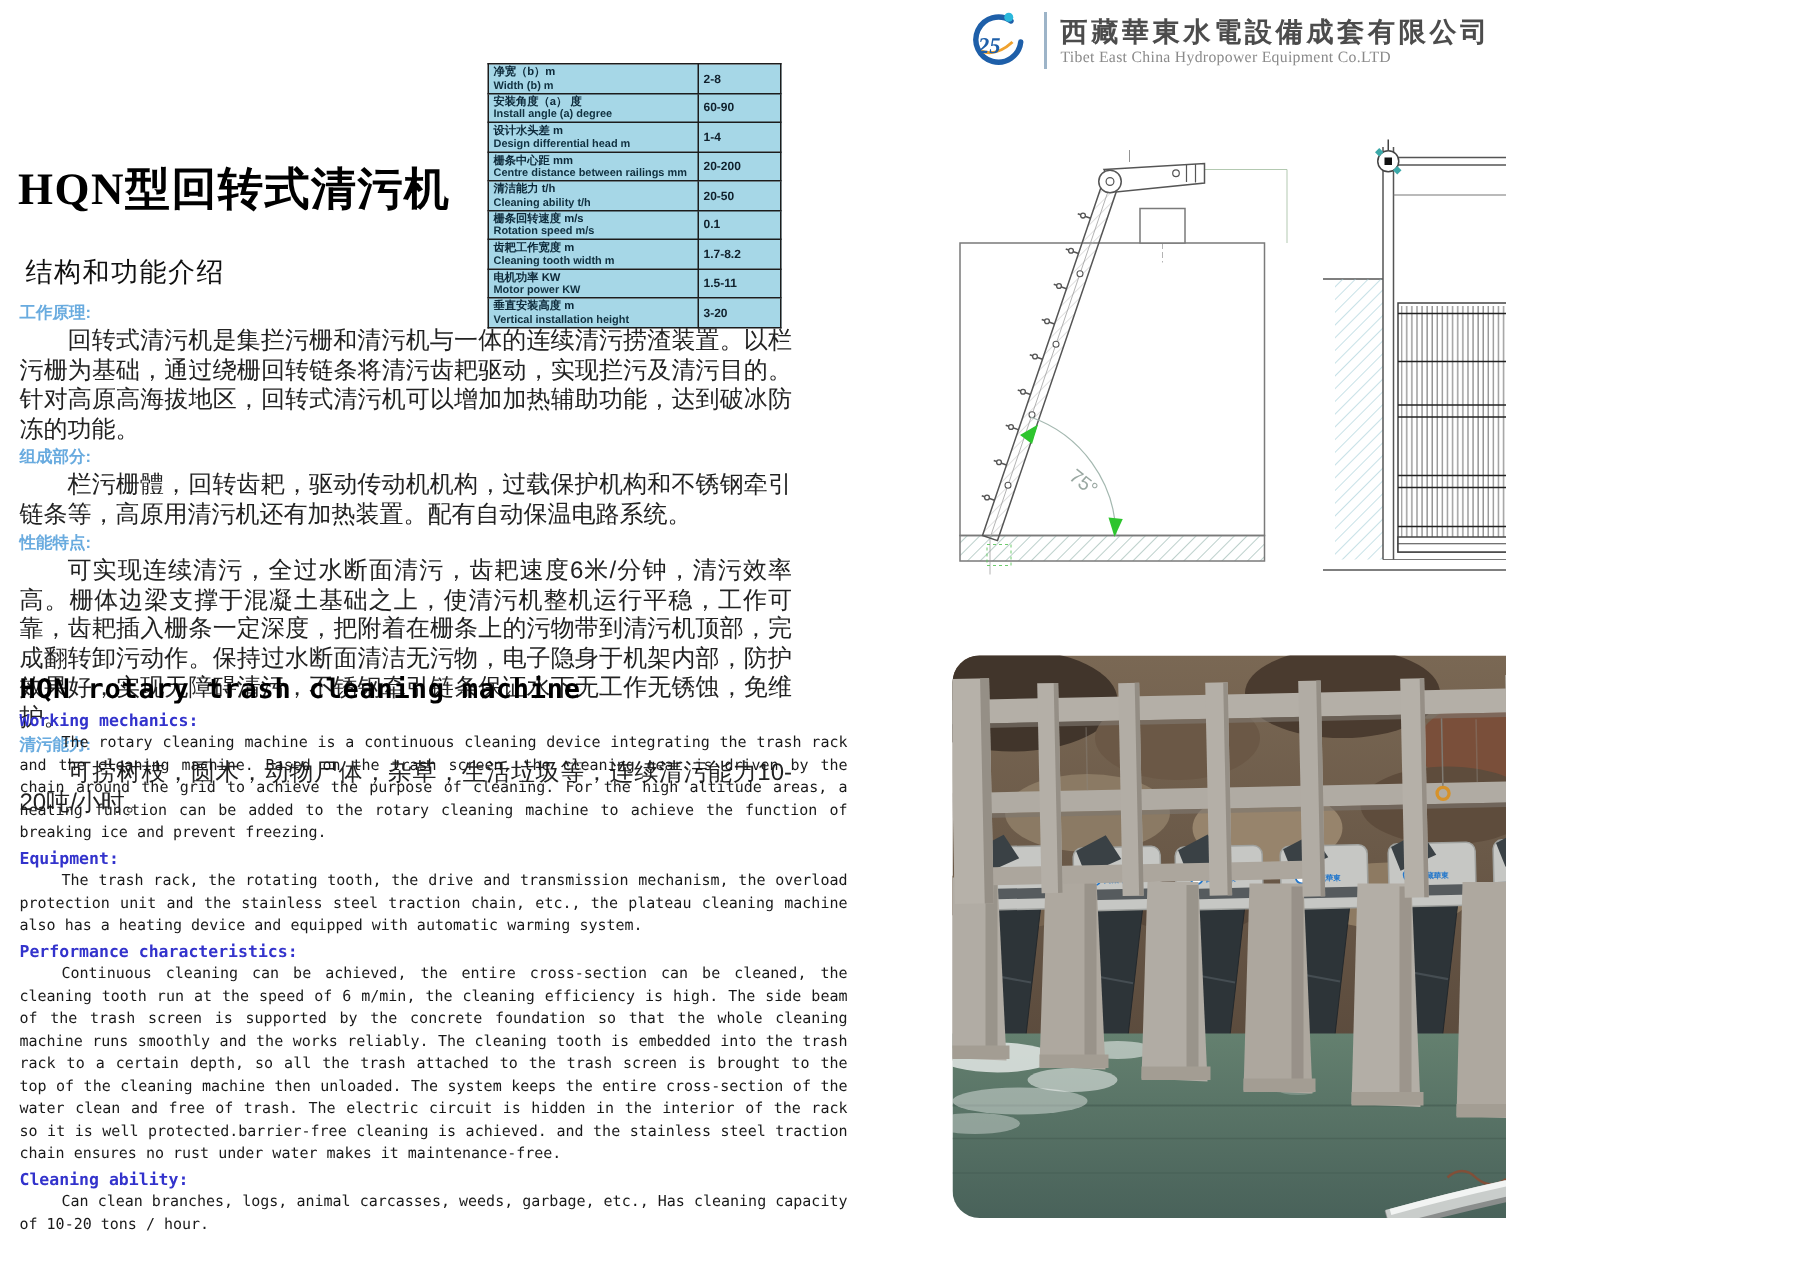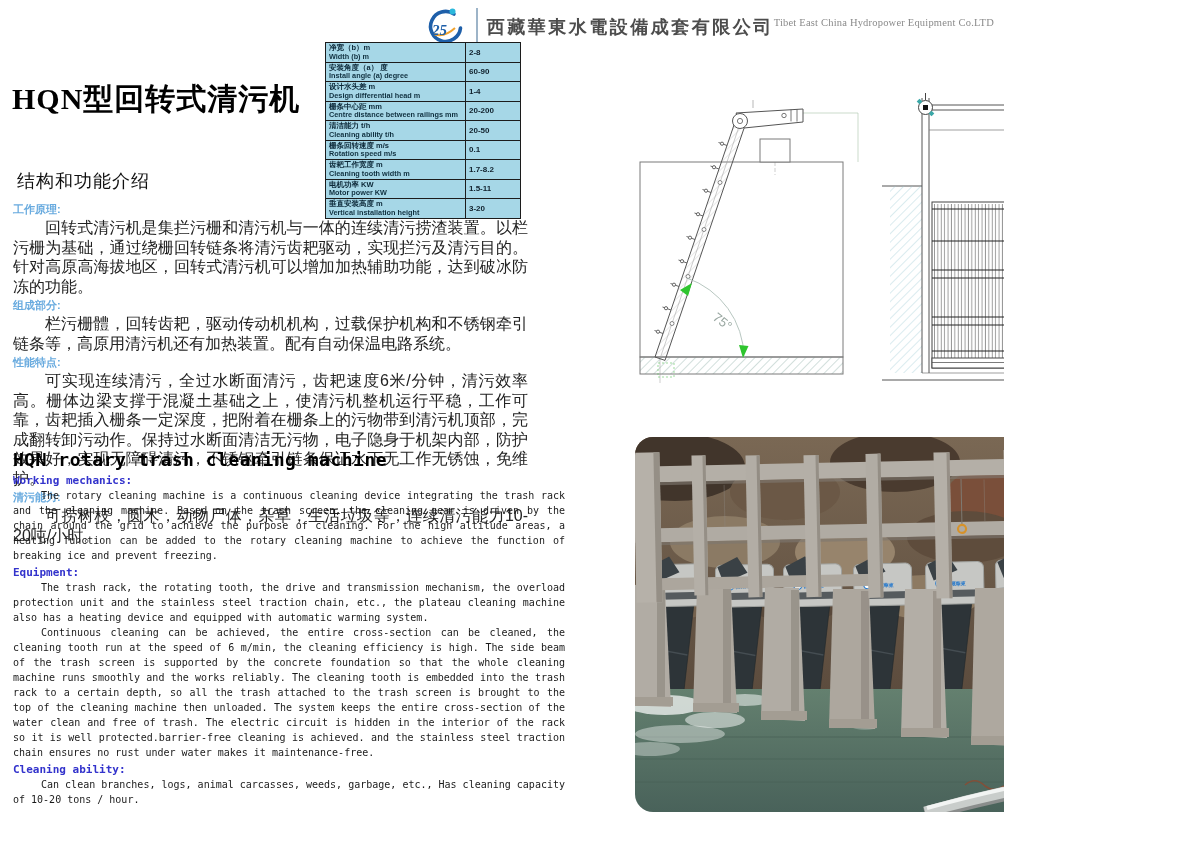--- a/index.html
+++ b/index.html
@@ -2,33 +2,33 @@
 <html><head>
 <meta charset="utf-8">
 <style>
   html,body{margin:0;padding:0;background:#ffffff;}
   body{width:1200px;height:843px;font-family:"Liberation Sans",sans-serif;}
   .page{position:relative;width:1004px;height:843px;background:#fff;overflow:hidden;}
 
   
   .logo-block{position:absolute;top:5px;right:10px;display:flex;align-items:center;gap:9px;}
   .logo-divider{width:2px;height:38px;background:#9db4c8;}
-  .company-names{display:flex;}
+  .company-names{display:flex;flex-direction:column;}
   .company-zh{font-family:"Liberation Serif",serif;font-size:18px;font-weight:700;color:#4c4c4c;letter-spacing:2.5px;line-height:22px;}
   .company-en{font-family:"Liberation Serif",serif;font-size:10.5px;color:#8a8a8a;letter-spacing:.2px;line-height:13px;}
 
   
   .spec-table{position:absolute;left:325px;top:42px;width:196px;border-collapse:collapse;}
   .spec-table td{border:1px solid #1c1c1c;background:#a6d7e7;padding:1px 3px;vertical-align:middle;}
   .lbl-zh{font-size:7.5px;font-weight:700;color:#0c2838;line-height:8.5px;}
   .lbl-en{font-size:7.3px;font-weight:700;color:#10303f;line-height:8px;text-align:justify;}
   .val-cell{width:48px;text-align:left;font-size:8px;font-weight:700;color:#10202c;margin-top:48px;}
 
   
-  .zh-title{position:absolute;left:12px;top:79px;font-size:30px;font-weight:600;color:#000;
+  .zh-title{position:absolute;left:12px;top:106px;font-size:30px;font-weight:600;color:#000;
             font-family:"Liberation Serif",serif;letter-spacing:1px;text-align:right;}
   .zh-subtitle{position:absolute;left:17px;top:169px;font-size:18px;font-weight:500;color:#101010;
             font-family:"Liberation Serif",serif;letter-spacing:1px;}
   .zh-content{position:absolute;left:13px;top:201px;width:515px;}
   .zh-heading{font-size:11px;font-weight:700;color:#69abdf;line-height:17px;}
   .zh-body{font-size:16px;color:#222;line-height:19.5px;text-align:justify;text-indent:2em;margin:0 0 1px 0;}
 
   
   .en-content{position:absolute;left:13px;top:448px;width:552px;font-family:"DejaVu Sans Mono",monospace;}
   .en-title{font-size:18px;font-weight:700;color:#000;letter-spacing:.5px;line-height:23px;}
@@ -141,20 +141,21 @@
     <div class="zh-heading">清污能力:</div>
     <p class="zh-body">可捞树枝，圆木，动物尸体，杂草，生活垃圾等，连续清污能力10-20吨/小时。</p>
   </div>
 
   <div class="en-content">
     <div class="en-title">HQN rotary trash cleaning machine</div>
     <div class="en-heading">Working mechanics:</div>
     <p class="en-body">The rotary cleaning machine is a continuous cleaning device integrating the trash rack and the cleaning machine. Based on the trash screen, the cleaning gear is driven by the chain around the grid to achieve the purpose of cleaning. For the high altitude areas, a heating function can be added to the rotary cleaning machine to achieve the function of breaking ice and prevent freezing.</p>
     <div class="en-heading">Equipment:</div>
     <p class="en-body">The trash rack, the rotating tooth, the drive and transmission mechanism, the overload protection unit and the stainless steel traction chain, etc., the plateau cleaning machine also has a heating device and equipped with automatic warming system.</p>
+    <div class="en-heading">Performance characteristics:</div>
     <p class="en-body">Continuous cleaning can be achieved, the entire cross-section can be cleaned, the cleaning tooth run at the speed of 6 m/min, the cleaning efficiency is high. The side beam of the trash screen is supported by the concrete foundation so that the whole cleaning machine runs smoothly and the works reliably. The cleaning tooth is embedded into the trash rack to a certain depth, so all the trash attached to the trash screen is brought to the top of the cleaning machine then unloaded. The system keeps the entire cross-section of the water clean and free of trash. The electric circuit is hidden in the interior of the rack so it is well protected.barrier-free cleaning is achieved. and the stainless steel traction chain ensures no rust under water makes it maintenance-free.</p>
     <div class="en-heading">Cleaning ability:</div>
     <p class="en-body">Can clean branches, logs, animal carcasses, weeds, garbage, etc., Has cleaning capacity of 10-20 tons / hour.</p>
   </div>
 
   <svg class="side-view" width="250" height="300" viewBox="0 0 250 300">
     <defs>
       <pattern id="hatchA" width="6" height="6" patternUnits="userSpaceOnUse" patternTransform="rotate(45)">
         <line x1="0" y1="0" x2="0" y2="6" stroke="#8fb0a8" stroke-width="0.8"></line>
       </pattern>

